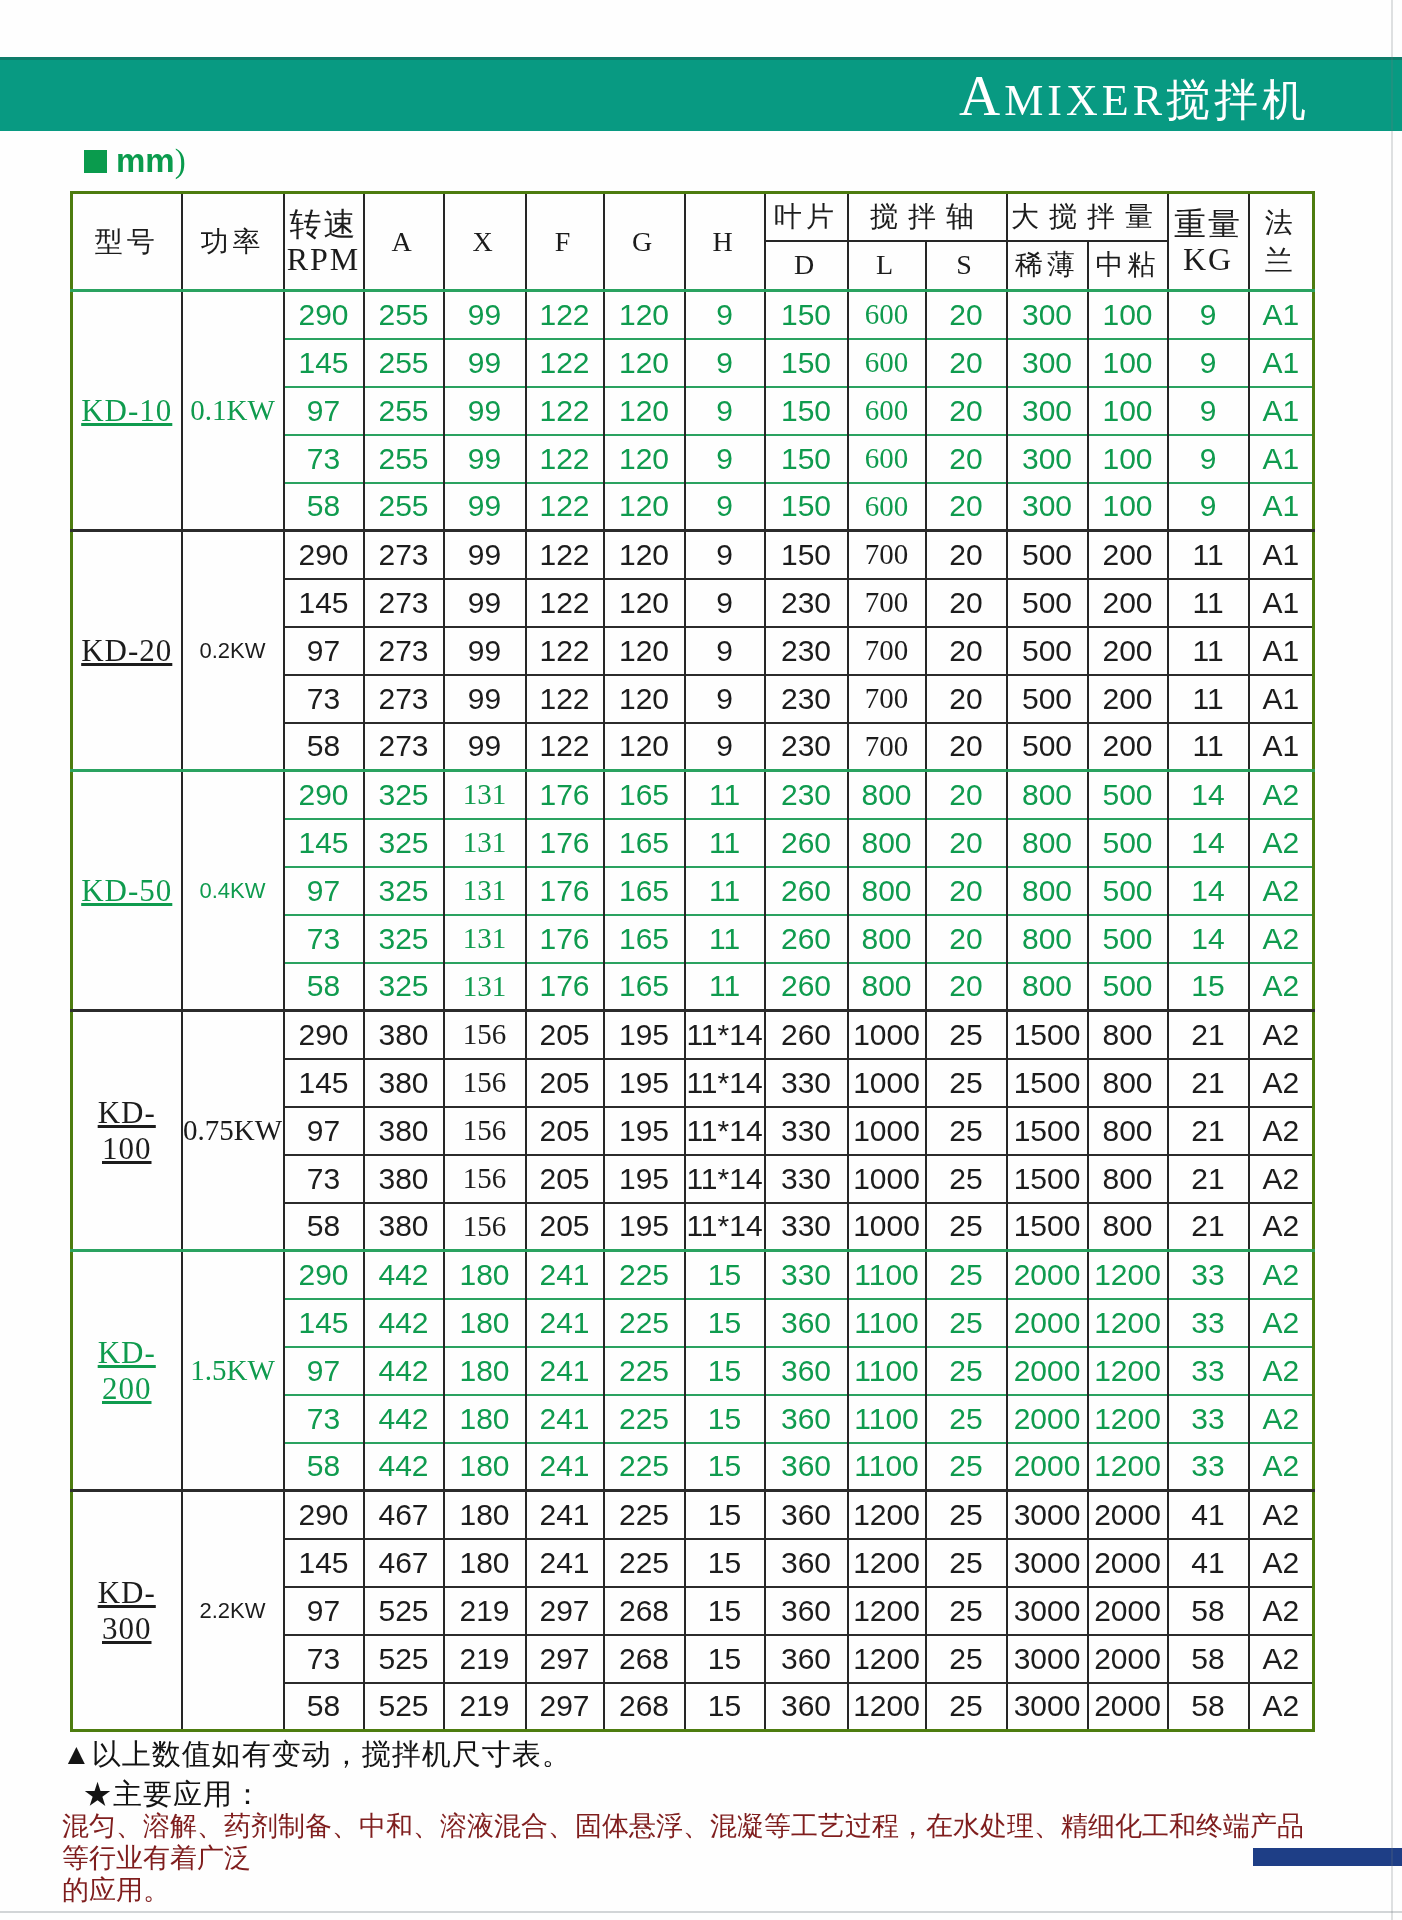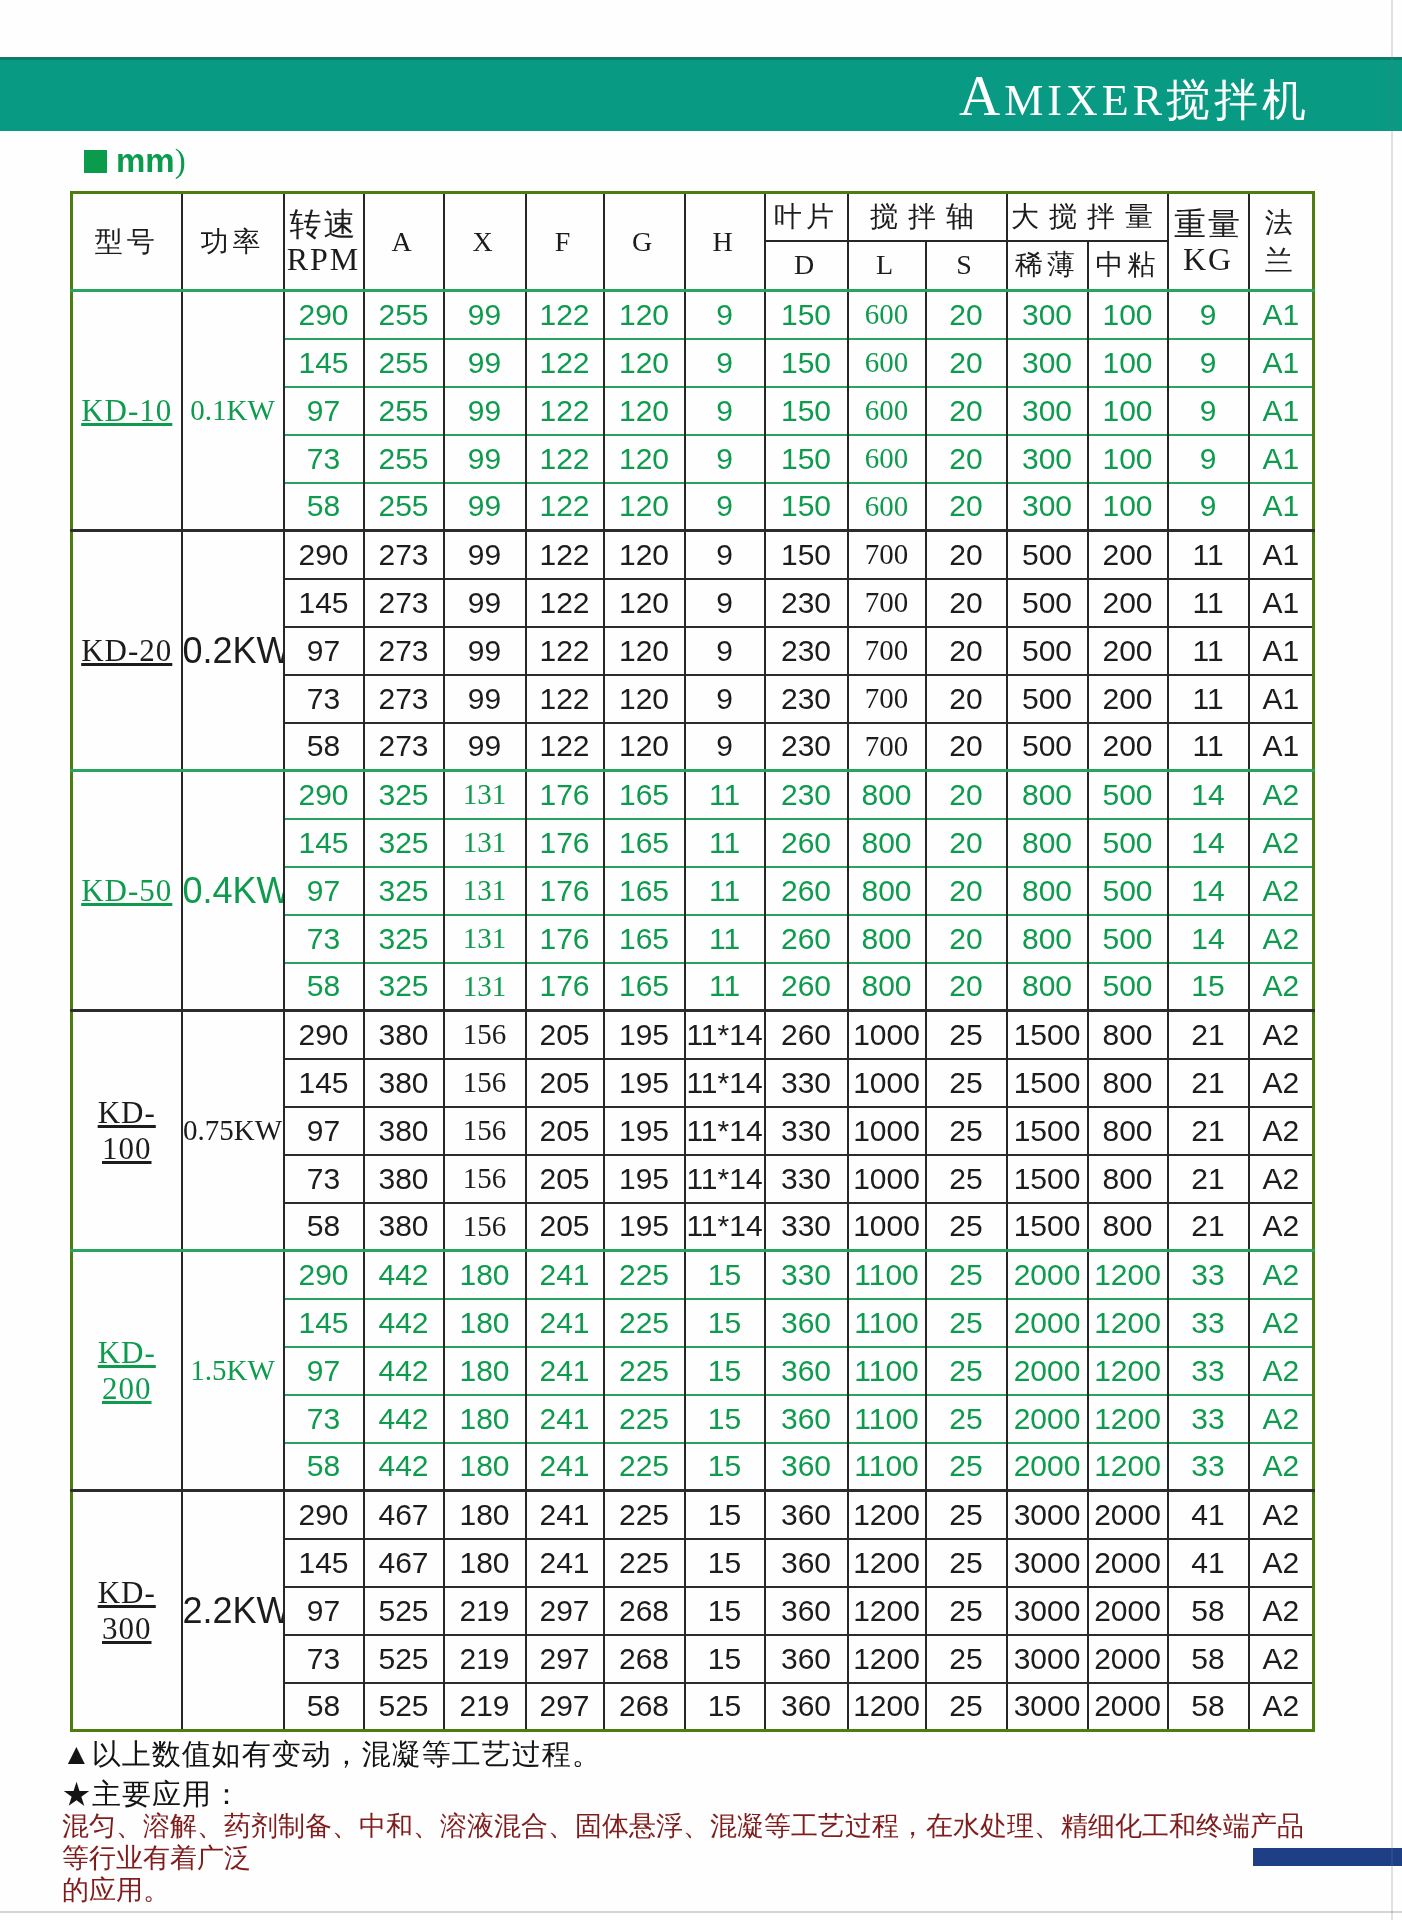--- a/index.html
+++ b/index.html
@@ -41,31 +41,31 @@
   thead tr.h2 { height:50px; }
   thead .ls-wide { letter-spacing:10px; }
   thead .two-line { line-height:1.08; font-size:32px; letter-spacing:2px; }
   tbody tr { height:48px; }
   tbody td {
     font-family:"Liberation Sans","DejaVu Sans",sans-serif; font-size:30px;
   }
   tbody td.model-cell {
     font-family:"Liberation Serif","DejaVu Serif",serif; font-size:31px; letter-spacing:1px;text-decoration:underline;
   }
-  tbody td.power-cell { font-size:36px; }
+  tbody td.power-cell { font-size:22px; }
   tbody td.serif-num, tbody td.power-cell.serif-num {
     font-family:"Liberation Serif","DejaVu Serif",serif; font-size:29px;
   }
   tbody tr.g-green td { color:#0f9b4e; border-top-color:#2aa260; }
   tbody tr.g-black td { color:#1c1c1c; border-top-color:#2b2b2b; }
   tbody tr.g-first td { border-top-width:3px; }
   
   .note1, .note2 { position:absolute; left:62px; font-size:29px; color:#141414; letter-spacing:1px; }
   .note1 { top:1735px; }
-  .note2 { top:1775px; }
+  .note2 { top:1775px;margin-left:21px; }
   .apps {
     position:absolute; left:62px; top:1810px; width:1252px;
     font-size:27px; line-height:32px; color:#7f1d1d;
   }
   
   .page-num {
     position:absolute; left:1040px; top:1944px; font-size:41px;
     color:#1e3e86; letter-spacing:2px;
   }
   .page-bar {
@@ -598,21 +598,21 @@
           <td>1200</td>
           <td>25</td>
           <td>3000</td>
           <td>2000</td>
           <td>58</td>
           <td>A2</td>
         </tr>
       </tbody>
   </table>
 
-  <div class="note1">▲以上数值如有变动，混凝等工艺过程。</div>
+  <div class="note1">▲以上数值如有变动，搅拌机尺寸表。</div>
   <div class="note2">★主要应用：</div>
   <div class="apps">
     <div>混匀、溶解、药剂制备、中和、溶液混合、固体悬浮、混凝等工艺过程，在水处理、精细化工和终端产品等行业有着广泛</div>
     <div>的应用。</div>
   </div>
 
   <div class="page-num">page 10</div>
   <div class="page-bar"></div>
 
   <div class="edge-v"></div>

